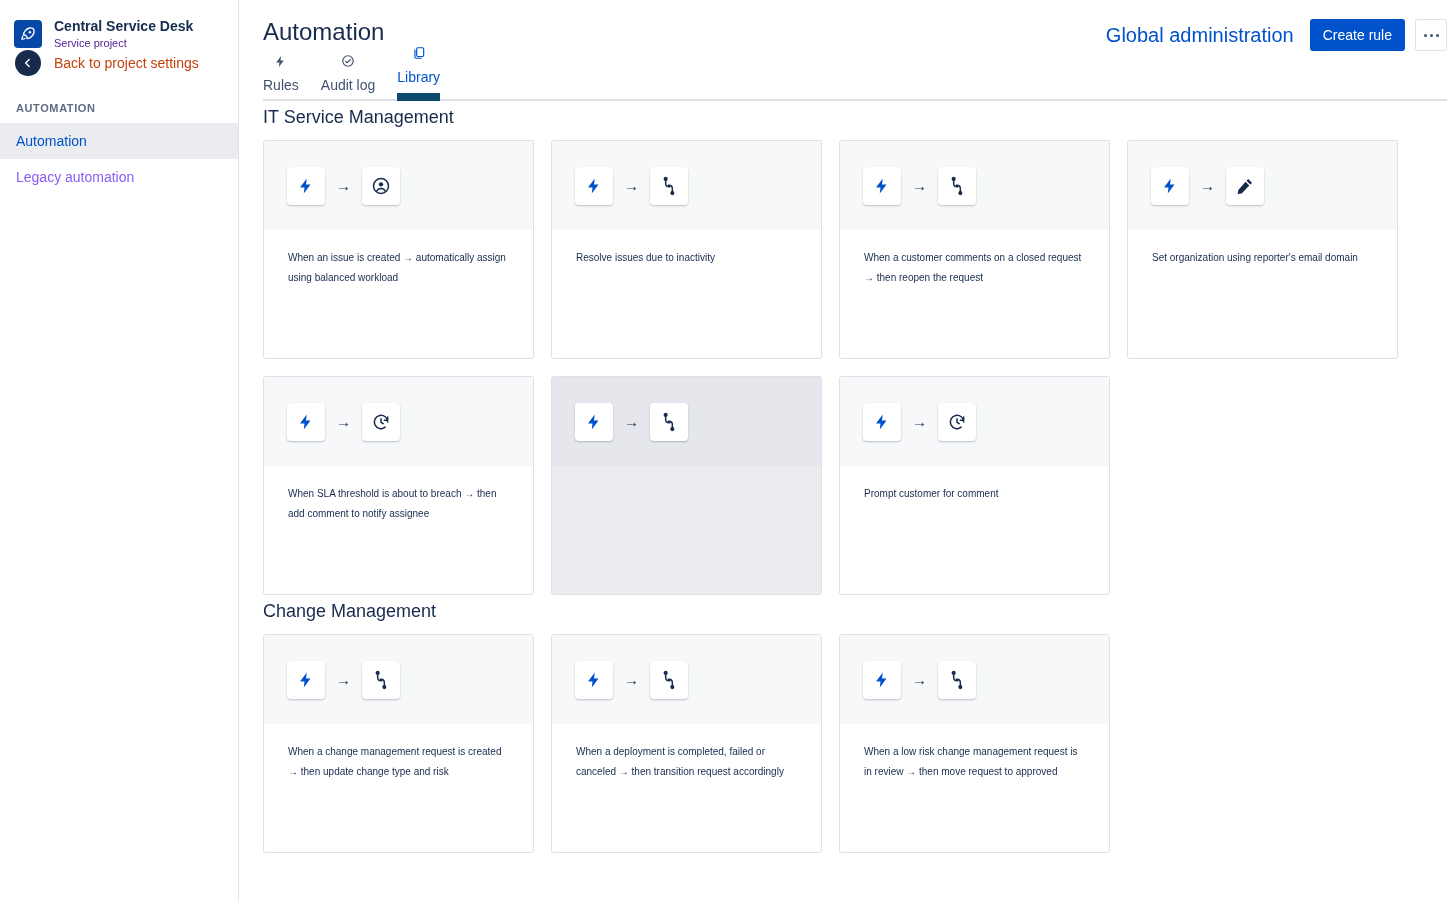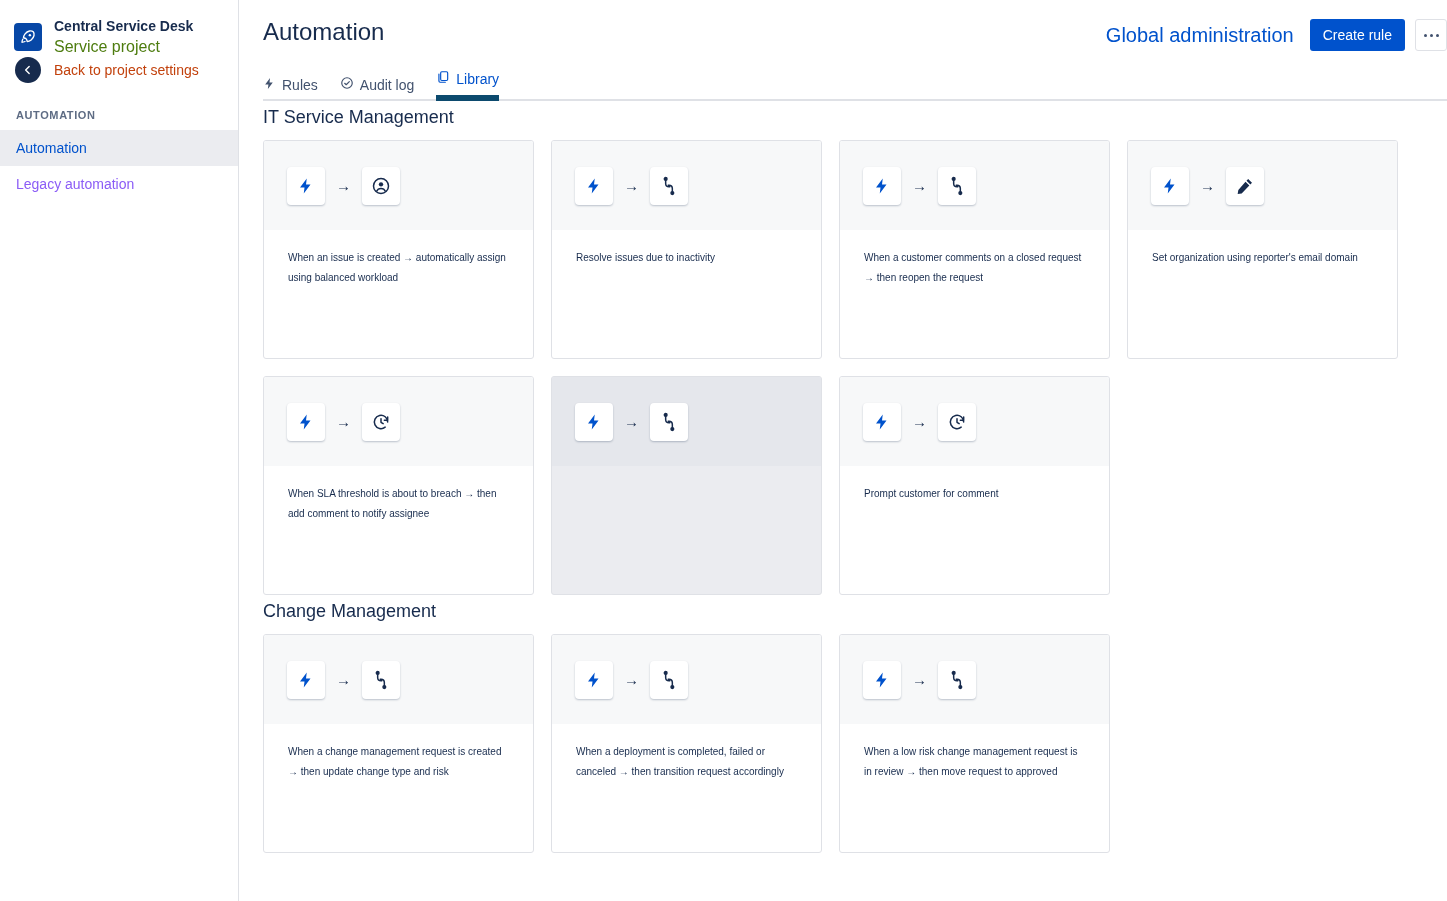--- a/index.html
+++ b/index.html
@@ -40,22 +40,22 @@
     flex: 0 0 auto;
   }
   .project-avatar svg { display:block; }
   .project-text { line-height: 1.25; }
   .project-name {
     font-size: 14px;
     font-weight: bold;
     color: #172b4d;
   }
   .project-type {
-    font-size: 16px;
-    color: #4d7c0f;
+    font-size: 11px;
+    color: #4c1d95;
     margin-top: 1px;
   }
   .back-row {
     display: flex;
     align-items: center;
     gap: 13px;
     padding: 0 16px 0 15px;
     margin-bottom: 26px;
     cursor: pointer;
   }
@@ -164,24 +164,25 @@
   .tab {
     display: flex;
     align-items: center;
     gap: 6px;
     font-size: 14px;
     color: #42526e;
     padding-bottom: 8px;
     cursor: pointer;
     position: relative;
     top: 2px;
+    flex-direction: column;
   }
   .tab.active {
     color: #0052cc;
-    border-bottom: 6px solid #0c4a6e;
+    border-bottom: 8px solid #0c4a6e;
   }
 
   .group-title {
     font-size: 18px;
     color: #172b4d;
     margin: 6px 0 12px 0;
     font-weight: normal;
   }
 
   .card-grid {

